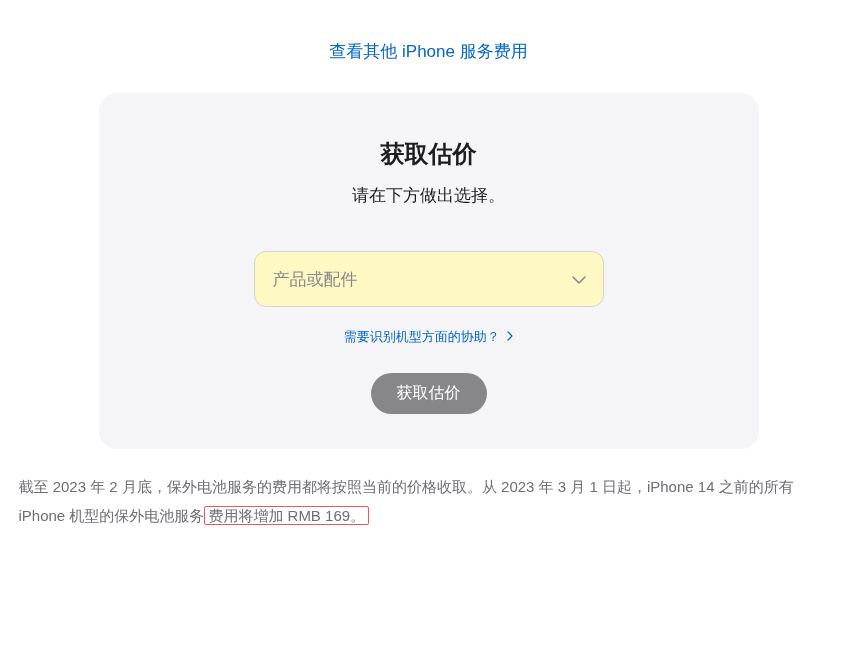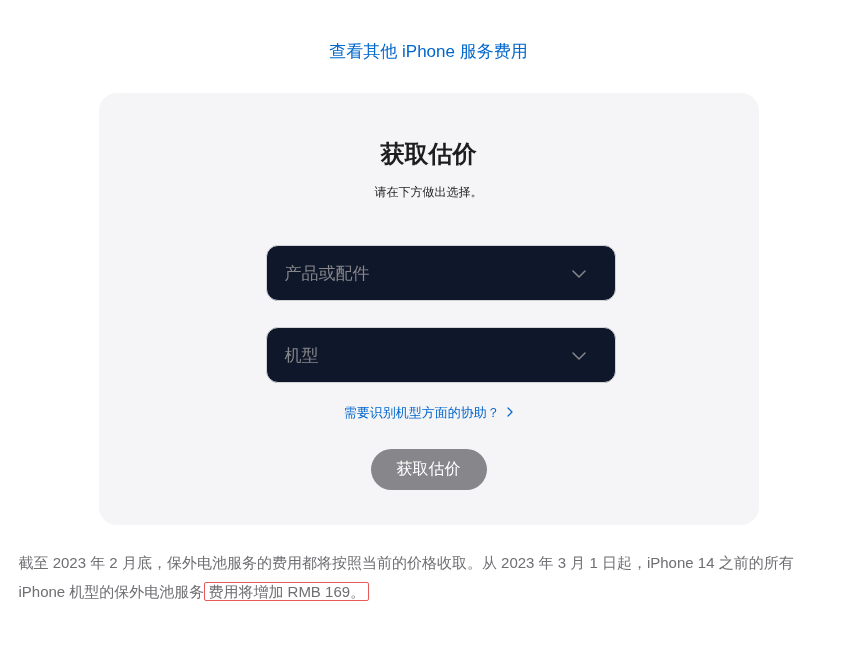--- a/index.html
+++ b/index.html
@@ -28,44 +28,43 @@
       padding: 45px 50px 35px;
       text-align: center;
     }
     .card-title {
       font-size: 24px;
       font-weight: 600;
       color: #1d1d1f;
       margin-bottom: 14px;
     }
     .card-subtitle {
-      font-size: 12px;
+      font-size: 17px;
       color: #1d1d1f;
       margin-bottom: 44px;
     }
     .select-wrap {
       position: relative;
       width: 350px;
       margin: 0 auto 26px;
     }
     .select-box {
       width: 100%;
       height: 56px;
       border: 1px solid #d2d2d7;
       border-radius: 12px;
-      background: #0f172a;
+      background: #fef9c3;
       padding: 0 44px 0 18px;
       font-size: 17px;
       color: #86868b;
       text-align: left;
       display: flex;
       align-items: center;
       cursor: pointer;
       appearance: none;
-      margin-left: 12px;
     }
     .chevron {
       position: absolute;
       right: 18px;
       top: 50%;
       transform: translateY(-50%);
       pointer-events: none;
     }
     .help-link {
       margin-top: -6px;
@@ -118,28 +117,20 @@
 
   <div class="select-wrap">
     <div class="select-box">产品或配件</div>
     <span class="chevron">
       <svg width="14" height="8" viewBox="0 0 14 8" fill="none">
           <path d="M1 1l6 6 6-6" stroke="#86868b" stroke-width="1.5" stroke-linecap="round" stroke-linejoin="round"></path>
         </svg>
     </span>
   </div>
 
-  <div class="select-wrap">
-    <div class="select-box">机型</div>
-    <span class="chevron">
-      <svg width="14" height="8" viewBox="0 0 14 8" fill="none">
-          <path d="M1 1l6 6 6-6" stroke="#86868b" stroke-width="1.5" stroke-linecap="round" stroke-linejoin="round"></path>
-        </svg>
-    </span>
-  </div>
 
   <div class="help-link">
     <a href="#">
       <span>需要识别机型方面的协助？</span>
       <span class="chev-right">
         <svg width="6" height="10" viewBox="0 0 6 10" fill="none">
             <path d="M1 1l4 4-4 4" stroke="#0066cc" stroke-width="1.2" stroke-linecap="round" stroke-linejoin="round"></path>
           </svg>
       </span>
     </a>

